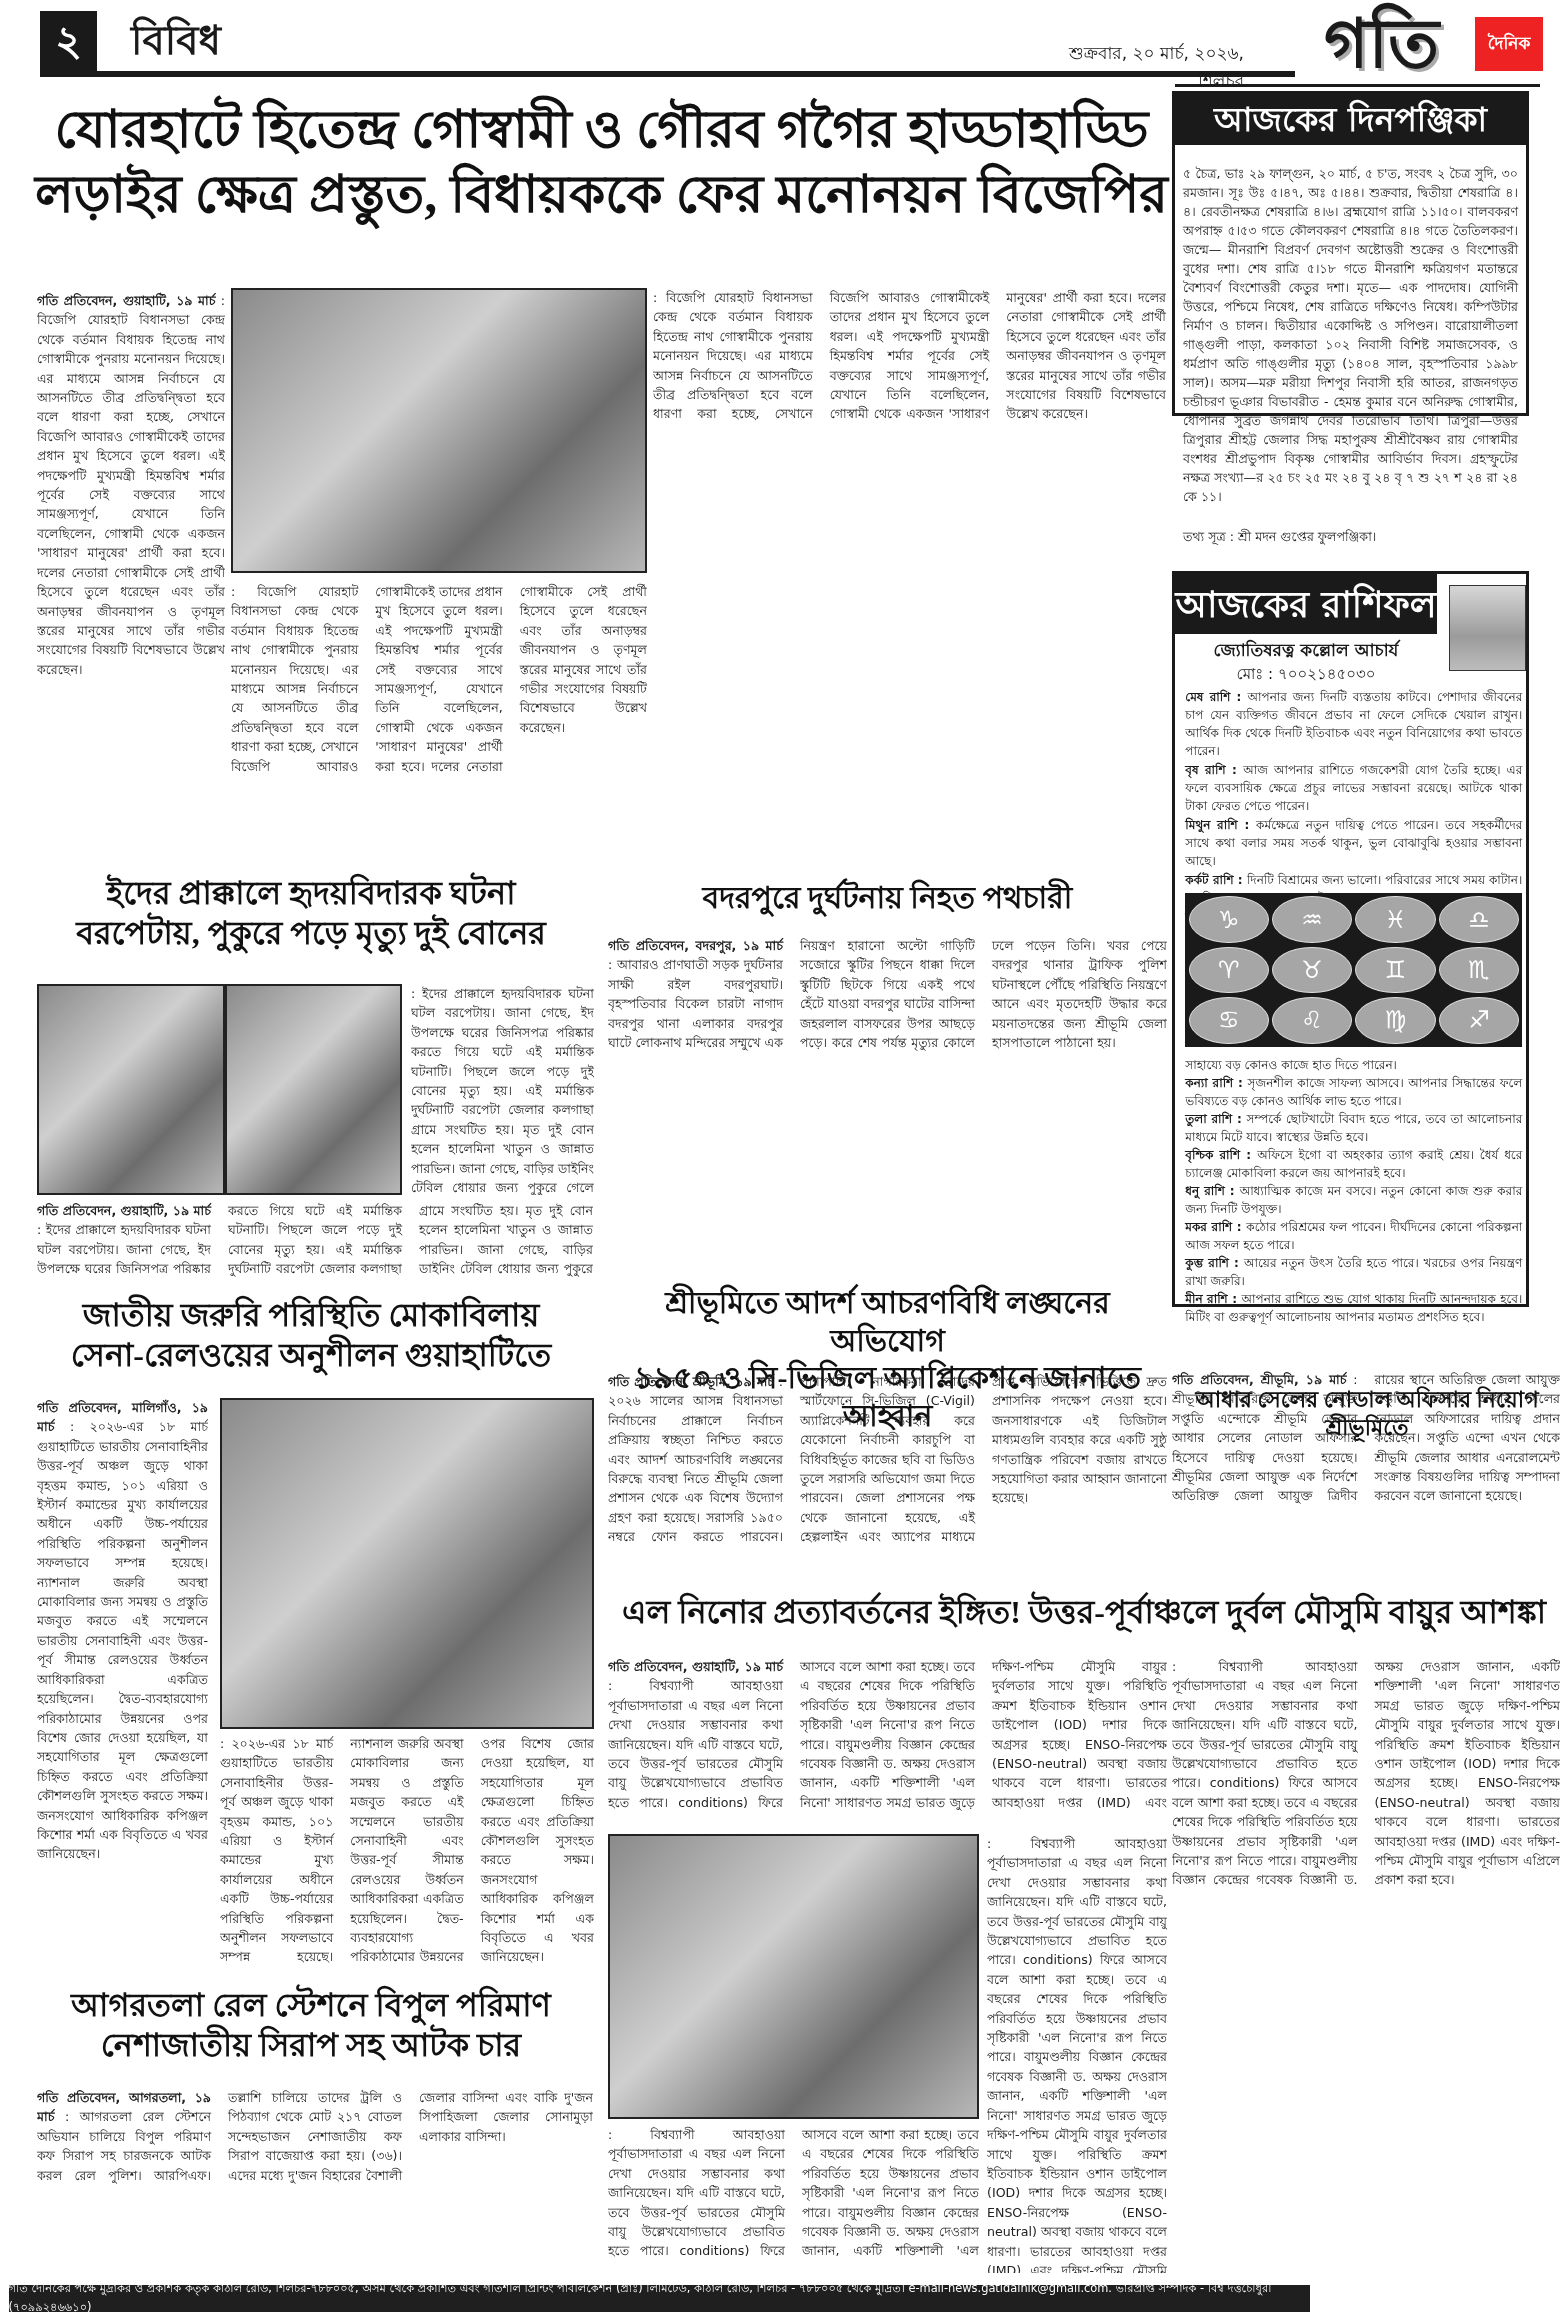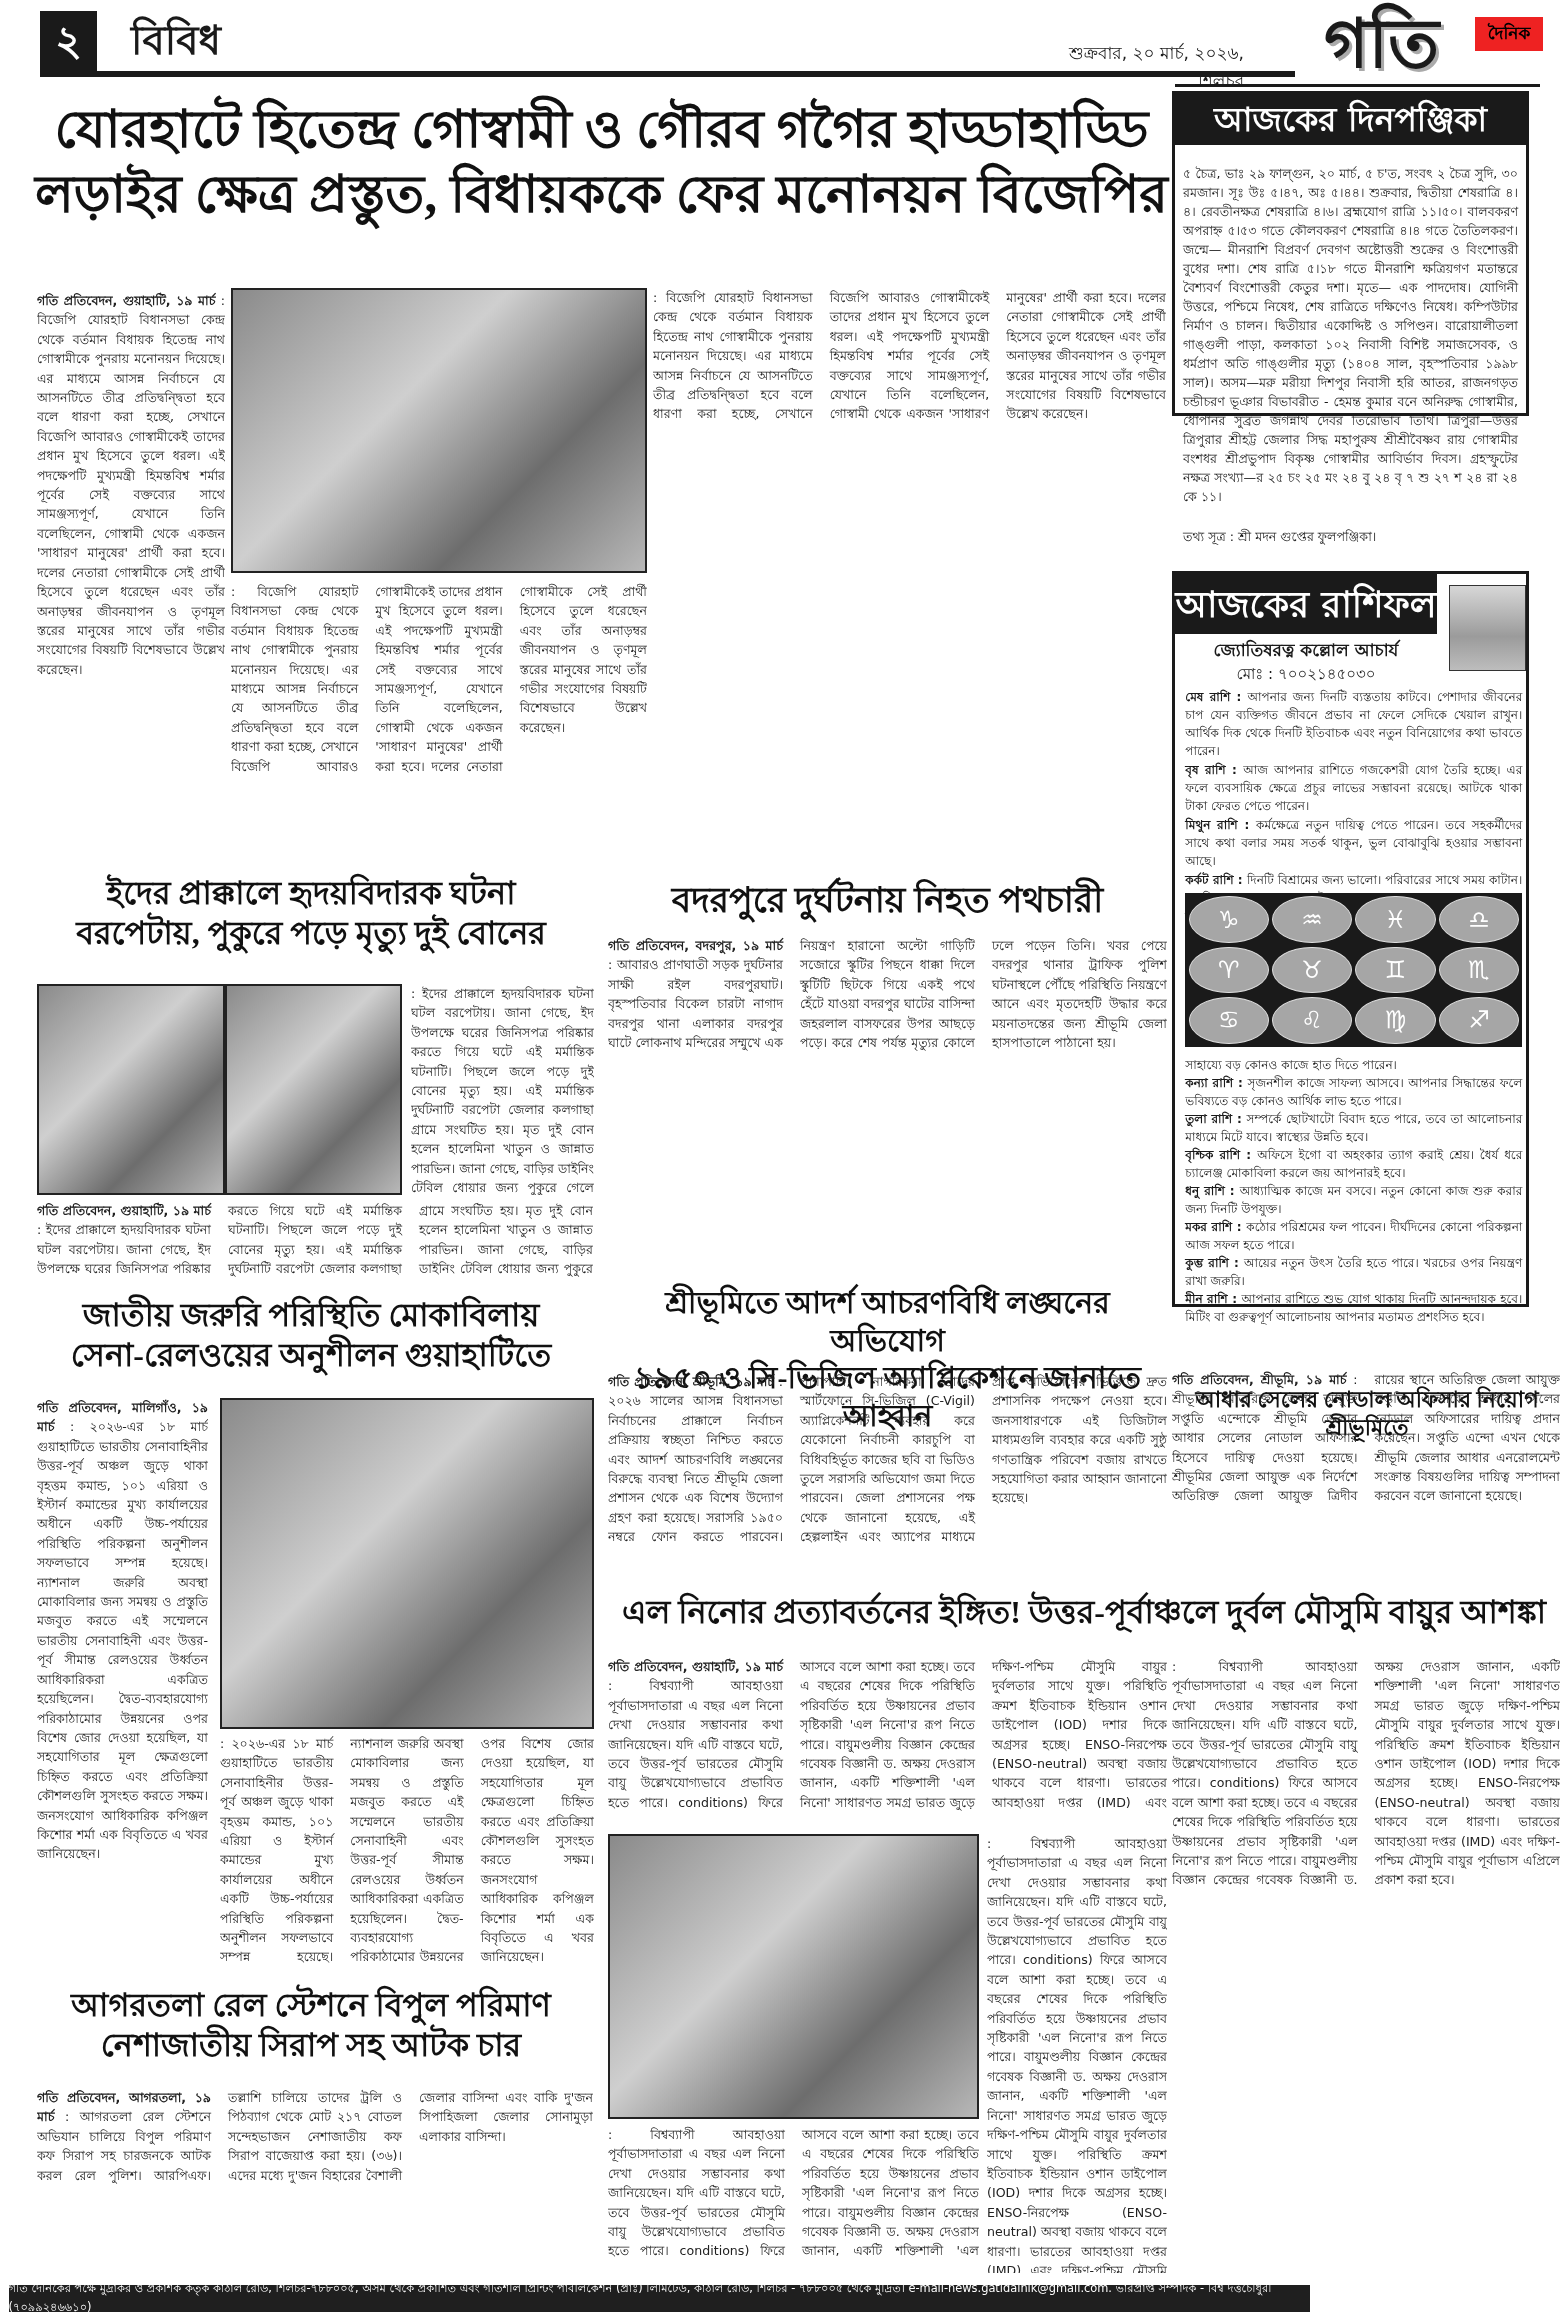--- a/index.html
+++ b/index.html
@@ -7,21 +7,21 @@
   body { position: relative; font-family: "DejaVu Sans", sans-serif; color: #1a1a1a; }
 
   
   .masthead { position: absolute; left: 0; top: 0; width: 1569px; height: 80px; }
   .page-num { position: absolute; left: 40px; top: 11.4px; width: 57px; height: 64px; background: #1a1a1a; color: #fff; font-size: 41px; font-weight: bold; display:flex; align-items:center; justify-content:center; font-family: "DejaVu Serif", serif; }
   .section-name { position: absolute; left: 131px; top: 9px; font-size: 40px; font-weight: bold; font-family: "DejaVu Serif", serif; }
   .masthead-rule { position: absolute; left: 40px; top: 71px; width: 1255px; height: 5.7px; background: #1a1a1a; }
   .dateline { position: absolute; left: 1027px; top: 40px; width: 217px; font-size: 17px; text-align: right; }
   .logo { position: absolute; left: 1324px; top: 5.7px; width: 240px; height: 74px; }
   .logo-gati { position: absolute; left: 0; top: 0; font-size: 68px; font-weight: bold; font-family: "DejaVu Serif", serif; line-height: 74px; text-shadow: 2.9px 2.9px 0 #aaa; }
-  .logo-dainik { position: absolute; left: 151px; top: 11.4px; width: 68px; height: 34px; background: #e22; color: #000000; font-size: 17px; font-weight: bold; display:flex; align-items:center; justify-content:center; }
+  .logo-dainik { position: absolute; left: 151px; top: 11.4px; width: 68px; height: 54px; background: #e22; color: #ffffff; font-size: 17px; font-weight: bold; display:flex; align-items:center; justify-content:center; }
   .logo-underline { position: absolute; left: 1175px; top: 84px; width: 365px; height: 3.4px; background: #1a1a1a; }
 
   
   .hl { position: absolute; font-family: Liberation Serif, serif; font-weight: bold; color: #111; text-align: center; line-height: 1.25; }
   .hl-1 { left: 34px; top: 97px; width: 1135px; font-size: 52px; }
   .byline { font-weight: bold; }
   .body-text { position: absolute; font-size: 12.6px; line-height: 19.4px; text-align: justify; color: #222; }
   .cols-2 { column-count: 2; column-gap: 17px; }
   .cols-3 { column-count: 3; column-gap: 17px; }
   .photo { position: absolute; background: linear-gradient(135deg,#8a8a8a,#cfcfcf 40%,#6d6d6d 70%,#b8b8b8); border: 2.3px solid #222; }
@@ -85,21 +85,21 @@
 <div class="photo" style="left:37px; top:984px; width:188px; height:211px;"></div>
 <div class="photo" style="left:225px; top:984px; width:177px; height:211px;"></div>
 <div class="body-text" style="left:411px; top:984px; width:183px; height:211px; overflow:hidden;">
   <span>: ইদের প্রাক্কালে হৃদয়বিদারক ঘটনা ঘটল বরপেটায়। জানা গেছে, ইদ উপলক্ষে ঘরের জিনিসপত্র পরিষ্কার করতে গিয়ে ঘটে এই মর্মান্তিক ঘটনাটি। পিছলে জলে পড়ে দুই বোনের মৃত্যু হয়। এই মর্মান্তিক দুর্ঘটনাটি বরপেটা জেলার কলগাছা গ্রামে সংঘটিত হয়। মৃত দুই বোন হলেন হালেমিনা খাতুন ও জান্নাত পারভিন। জানা গেছে, বাড়ির ডাইনিং টেবিল ধোয়ার জন্য পুকুরে গেলে অসাবধানতাবশত পা পিছলে জলে পড়ে যায় ছোট বোন। চিকিৎসকরা তাদের মৃত ঘোষণা করেন। এই ঘটনায় গোটা এলাকায় শোকের ছায়া নেমে এসেছে।</span>
 </div>
 <div class="body-text cols-3" style="left:37px; top:1201px; width:556px; height:86px; overflow:hidden;">
   <span class="byline">গতি প্রতিবেদন, গুয়াহাটি, ১৯ মার্চ</span>
   <span>: ইদের প্রাক্কালে হৃদয়বিদারক ঘটনা ঘটল বরপেটায়। জানা গেছে, ইদ উপলক্ষে ঘরের জিনিসপত্র পরিষ্কার করতে গিয়ে ঘটে এই মর্মান্তিক ঘটনাটি। পিছলে জলে পড়ে দুই বোনের মৃত্যু হয়। এই মর্মান্তিক দুর্ঘটনাটি বরপেটা জেলার কলগাছা গ্রামে সংঘটিত হয়। মৃত দুই বোন হলেন হালেমিনা খাতুন ও জান্নাত পারভিন। জানা গেছে, বাড়ির ডাইনিং টেবিল ধোয়ার জন্য পুকুরে গেলে অসাবধানতাবশত পা পিছলে জলে পড়ে যায় ছোট বোন। চিকিৎসকরা তাদের মৃত ঘোষণা করেন। এই ঘটনায় গোটা এলাকায় শোকের ছায়া নেমে এসেছে।</span>
 </div>
 
-<div class="hl" style="left:608px; top:879px; width:559px; font-size:35px;">বদরপুরে দুর্ঘটনায় নিহত পথচারী</div>
+<div class="hl" style="left:608px; top:879px; width:559px; font-size:30px;">বদরপুরে দুর্ঘটনায় নিহত পথচারী</div>
 <div class="body-text cols-3" style="left:608px; top:936px; width:559px; height:331px; overflow:hidden;">
   <span class="byline">গতি প্রতিবেদন, বদরপুর, ১৯ মার্চ</span>
   <span>: আবারও প্রাণঘাতী সড়ক দুর্ঘটনার সাক্ষী রইল বদরপুরঘাট। বৃহস্পতিবার বিকেল চারটা নাগাদ বদরপুর থানা এলাকার বদরপুর ঘাটে লোকনাথ মন্দিরের সম্মুখে এক নিয়ন্ত্রণ হারানো অল্টো গাড়িটি সজোরে স্কুটির পিছনে ধাক্কা দিলে স্কুটিটি ছিটকে গিয়ে একই পথে হেঁটে যাওয়া বদরপুর ঘাটের বাসিন্দা জহরলাল বাসফরের উপর আছড়ে পড়ে। করে শেষ পর্যন্ত মৃত্যুর কোলে ঢলে পড়েন তিনি। খবর পেয়ে বদরপুর থানার ট্রাফিক পুলিশ ঘটনাস্থলে পৌঁছে পরিস্থিতি নিয়ন্ত্রণে আনে এবং মৃতদেহটি উদ্ধার করে ময়নাতদন্তের জন্য শ্রীভূমি জেলা হাসপাতালে পাঠানো হয়।</span>
 </div>
 
 <div class="hl" style="left:23px; top:1295px; width:576px; font-size:32px;">
   <div>জাতীয় জরুরি পরিস্থিতি মোকাবিলায়</div>
   <div>সেনা-রেলওয়ের অনুশীলন গুয়াহাটিতে</div>
 </div>
 <div class="body-text" style="left:37px; top:1398px; width:171px; height:531px; overflow:hidden;">

